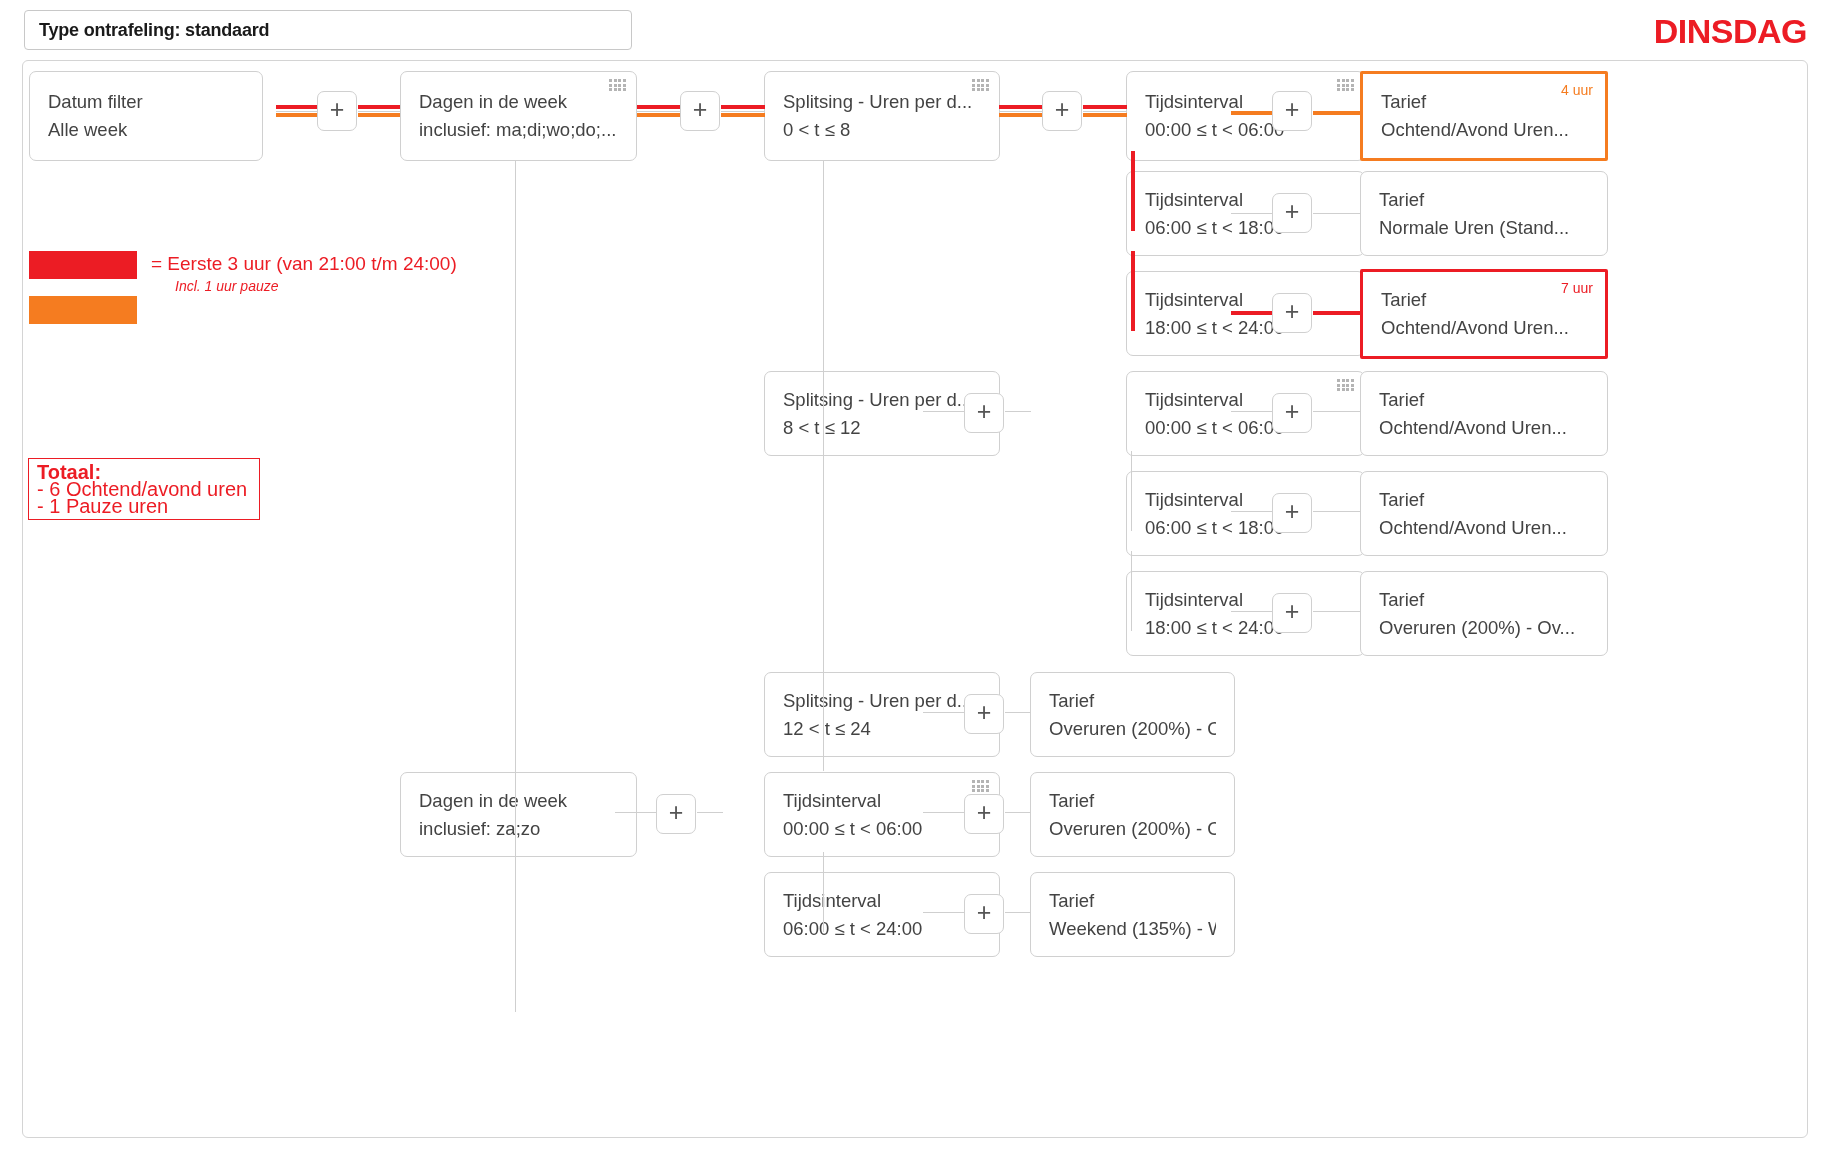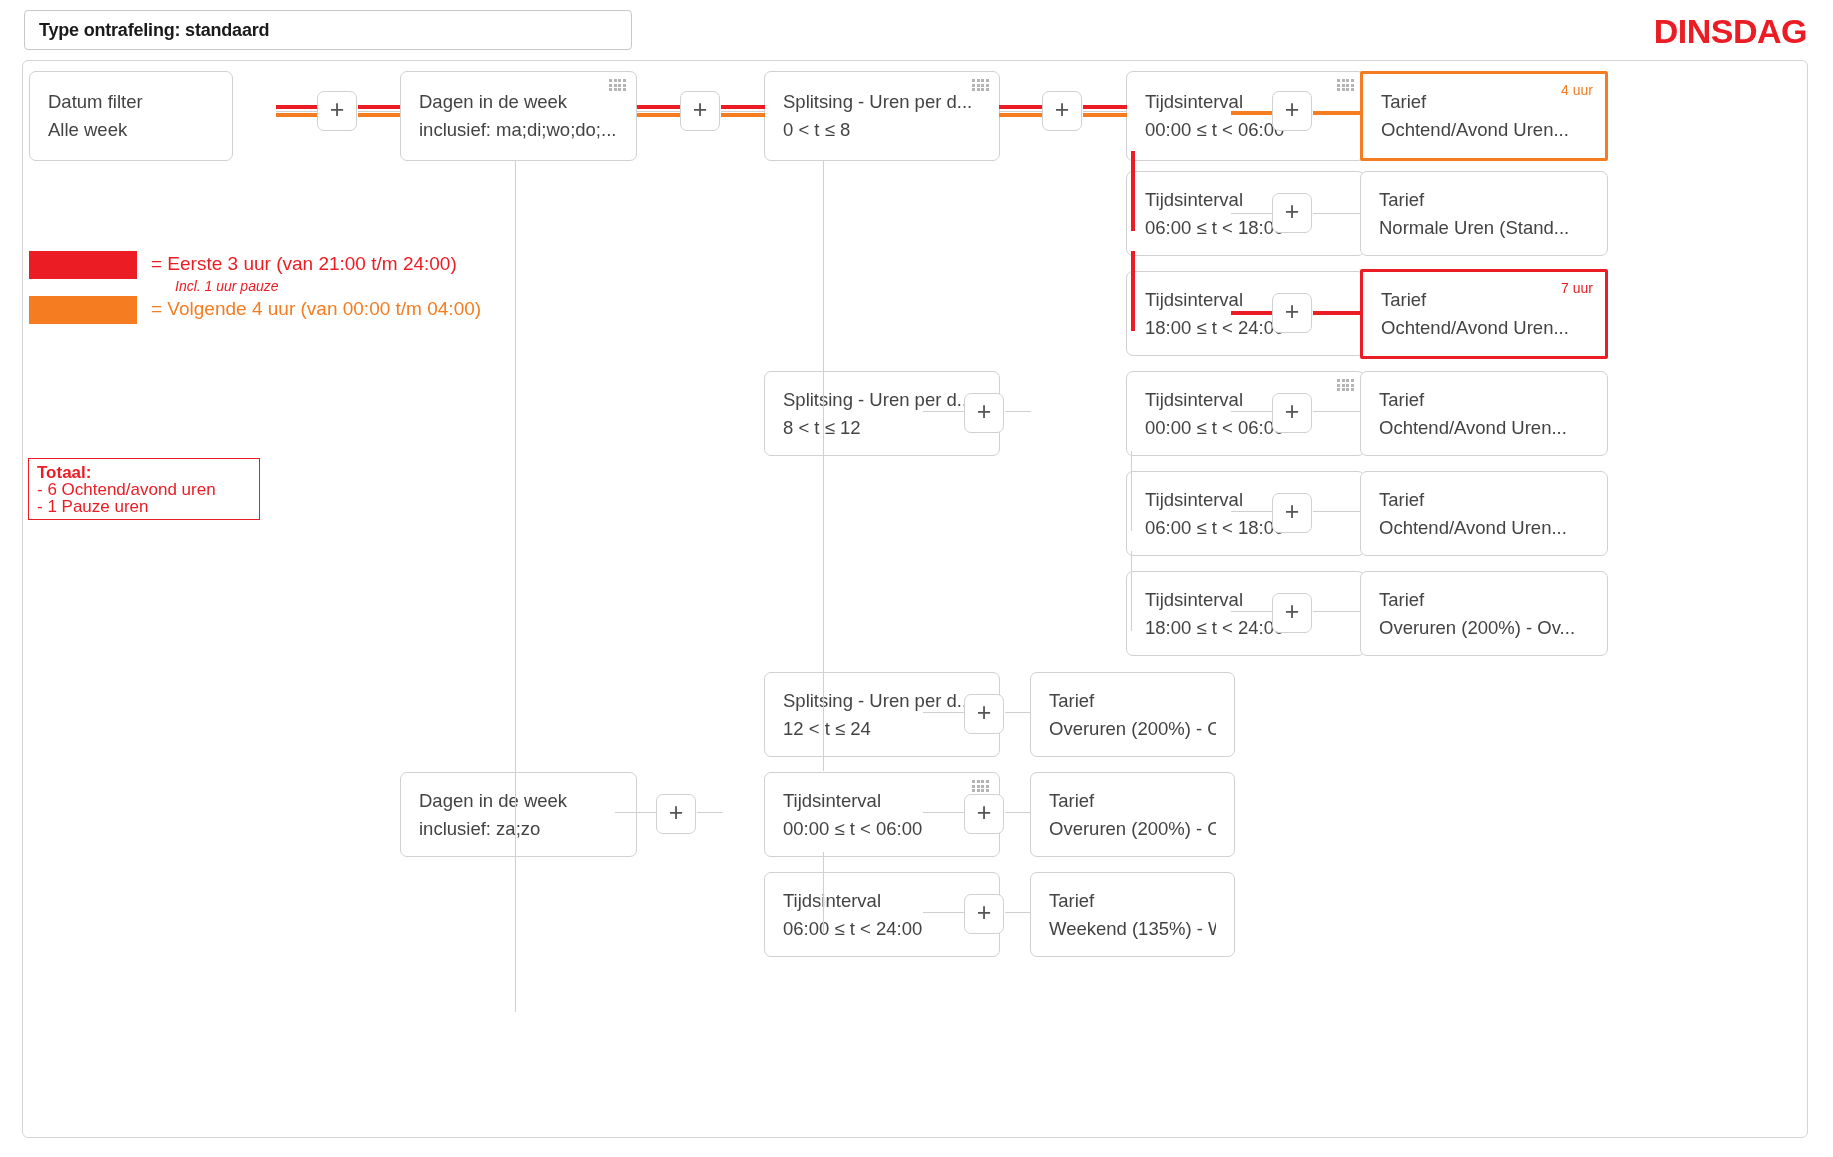--- a/index.html
+++ b/index.html
@@ -136,21 +136,21 @@
 
   
   .totals {
     position: absolute;
     left: 28px; top: 458px;
     width: 232px; height: 62px;
     border: 1.5px solid #ec1c24;
     background: #fff;
     padding: 5px 8px;
     color: #ec1c24;
-    font-size: 17px;
+    font-size: 20px;
     line-height: 17px;
   }
   .totals .hd { font-weight: bold; }
 </style>
 </head>
 <body>
 
 <div id="stage">
 
   <div class="title-field">Type ontrafeling: standaard</div>
@@ -211,21 +211,21 @@
     <div class="rail" style="left:698px; top:44px; width:44px;">
         <i></i>
       </div>
     <div class="rail" style="left:976px; top:44px; width:44px;">
         <i></i>
       </div>
     <div class="rail" style="left:1060px; top:44px; width:44px;">
         <i></i>
       </div>
 
-    <div class="node" style="left:6px; top:10px; width:204px; height:90px;">
+    <div class="node" style="left:6px; top:10px; width:234px; height:90px;">
       <div class="l1">Datum filter</div>
       <div class="l2">Alle week</div>
     </div>
 
     <div class="plus" style="left:294px; top:30px;">
         <span>+</span>
       </div>
 
     <div class="node" style="left:377px; top:10px; width:237px; height:90px;">
       <div class="dots">
@@ -446,23 +446,20 @@
     <div class="legend-row legend-red" style="left:6px; top:178px;margin-top:12px;">
       <div class="swatch red"></div>
       <div class="legend-text">
         <div class="main">= Eerste 3 uur (van 21:00 t/m 24:00)</div>
         <div class="sub">Incl. 1 uur pauze</div>
       </div>
     </div>
 
     <div class="legend-row legend-orange" style="left:6px; top:235px;">
       <div class="swatch orange"></div>
-      <div class="legend-text">
-        <div class="main">= Volgende 4 uur (van 00:00 t/m 04:00)</div>
-      </div>
     </div>
   </div>
 
   <div class="totals">
     <div class="hd">Totaal:</div>
     <div>- 6 Ochtend/avond uren</div>
     <div>- 1 Pauze uren</div>
   </div>
 
 </div>

